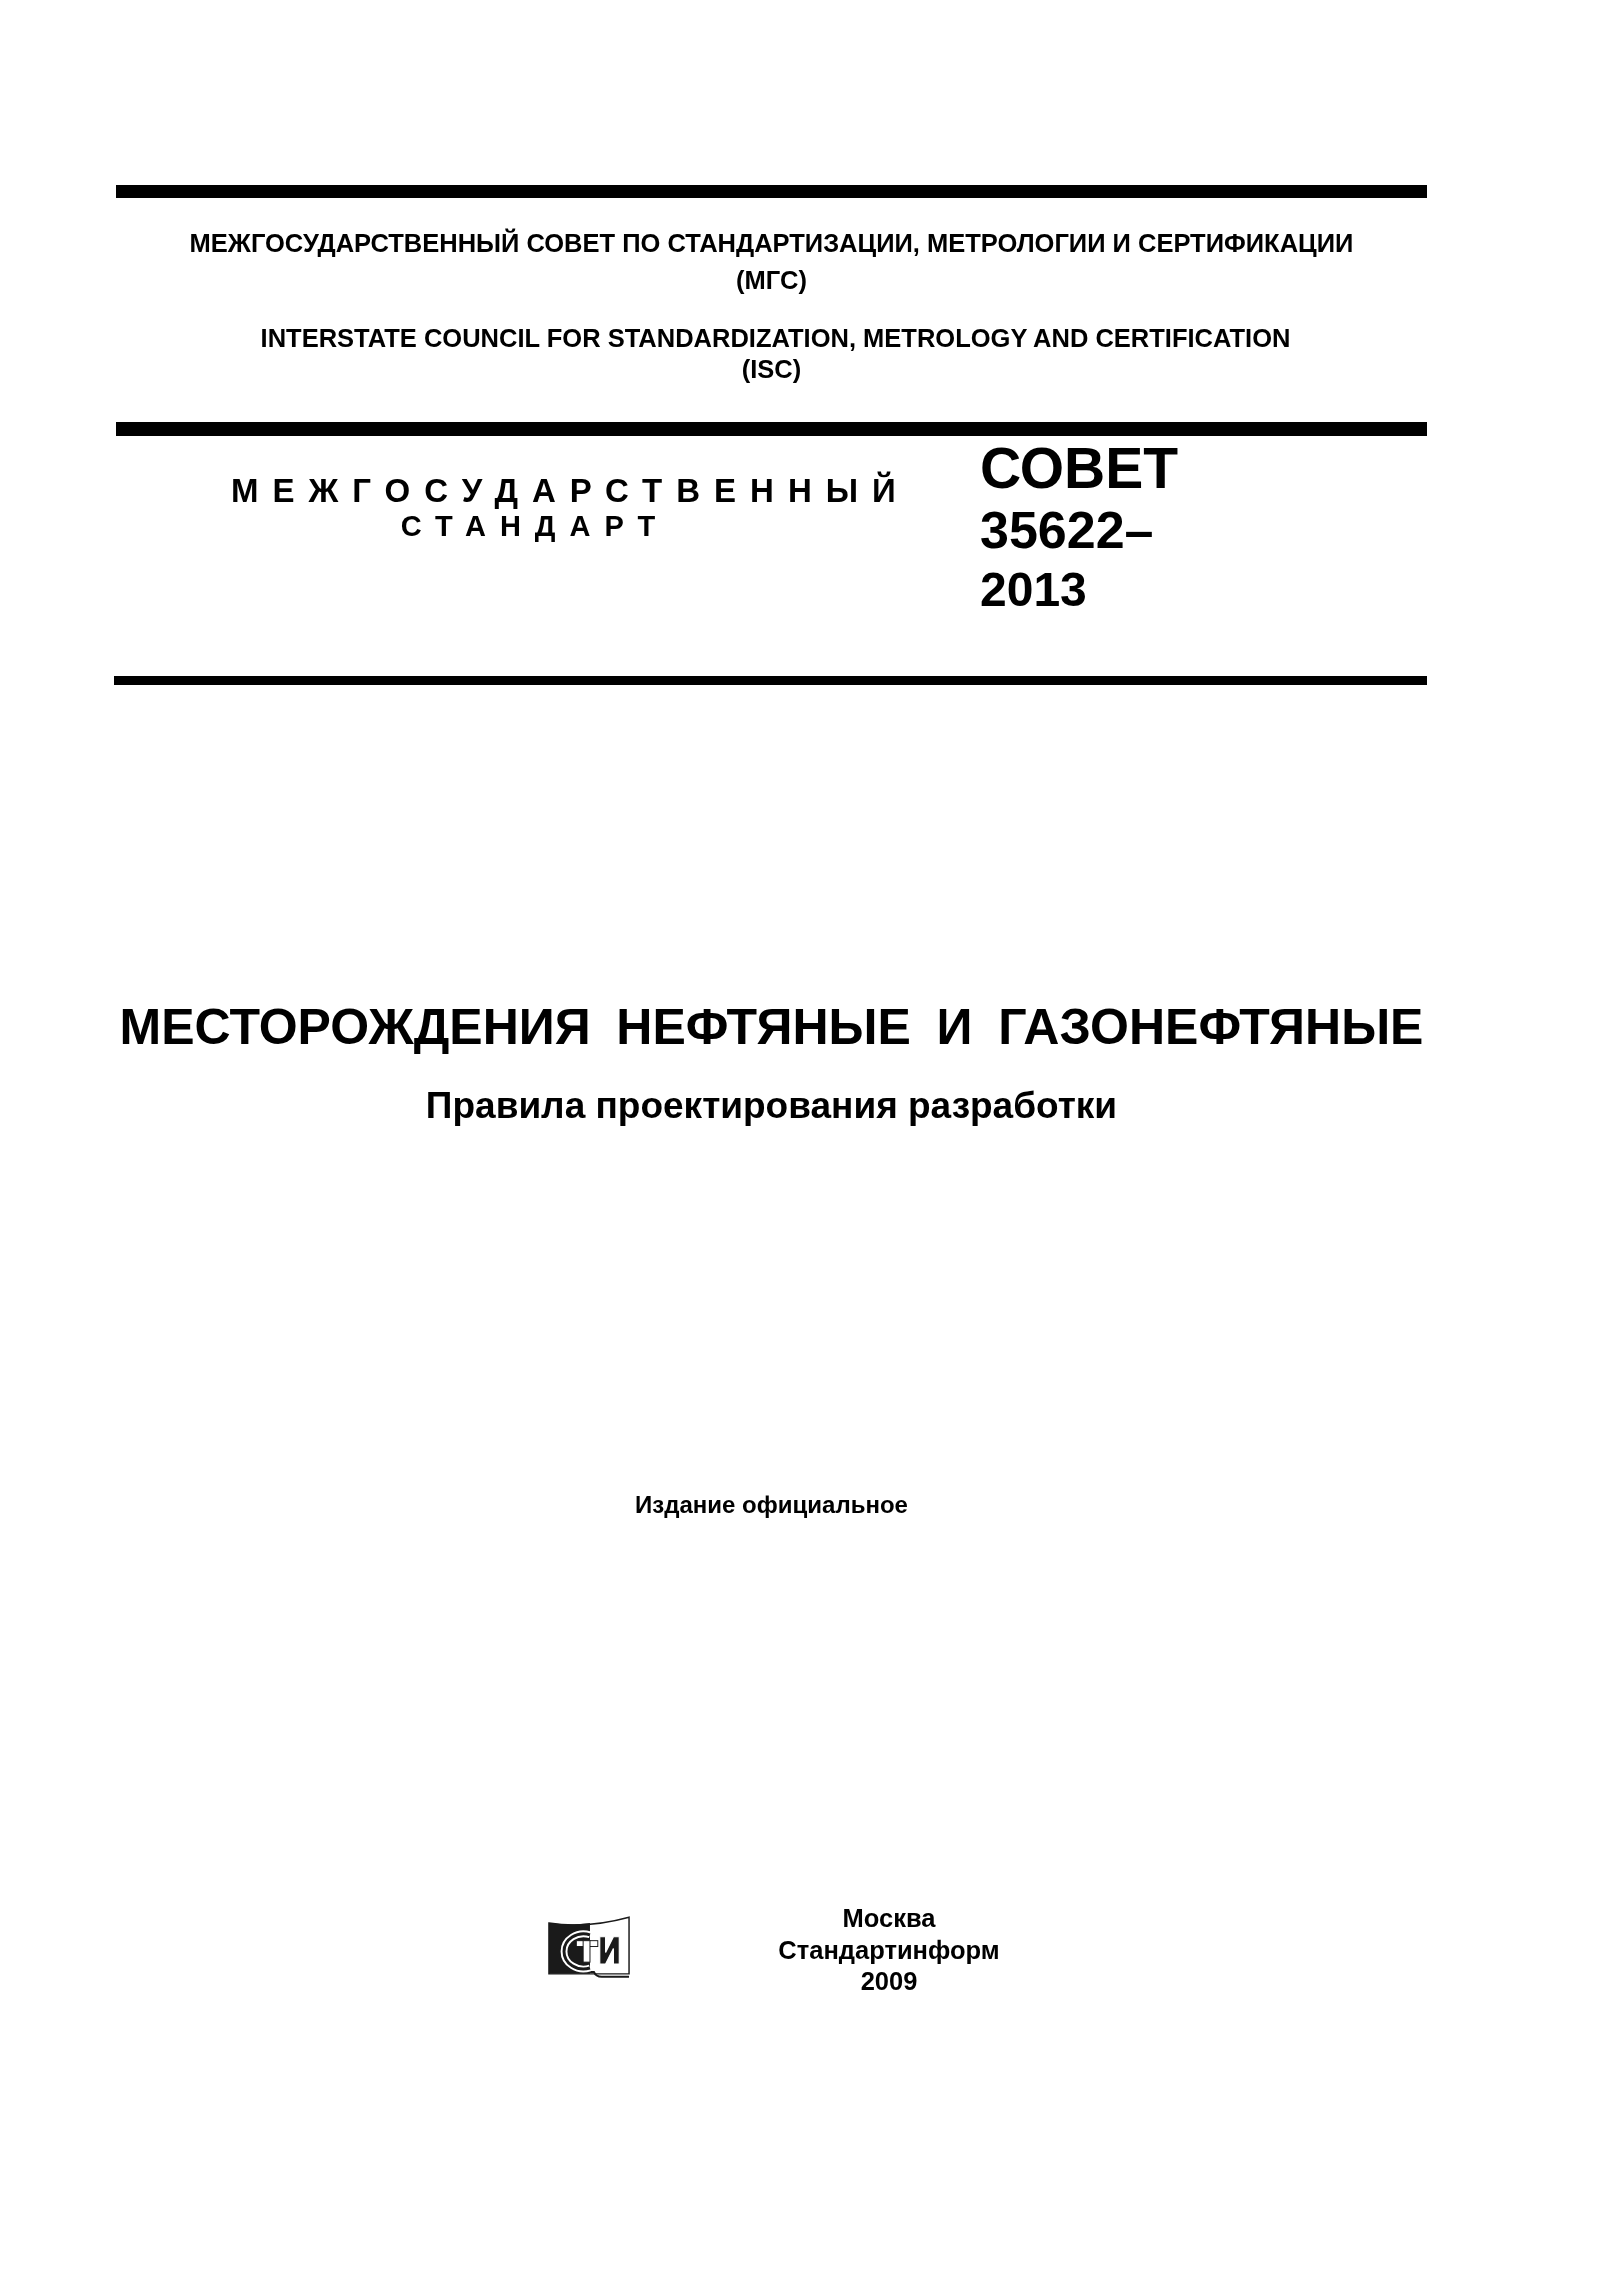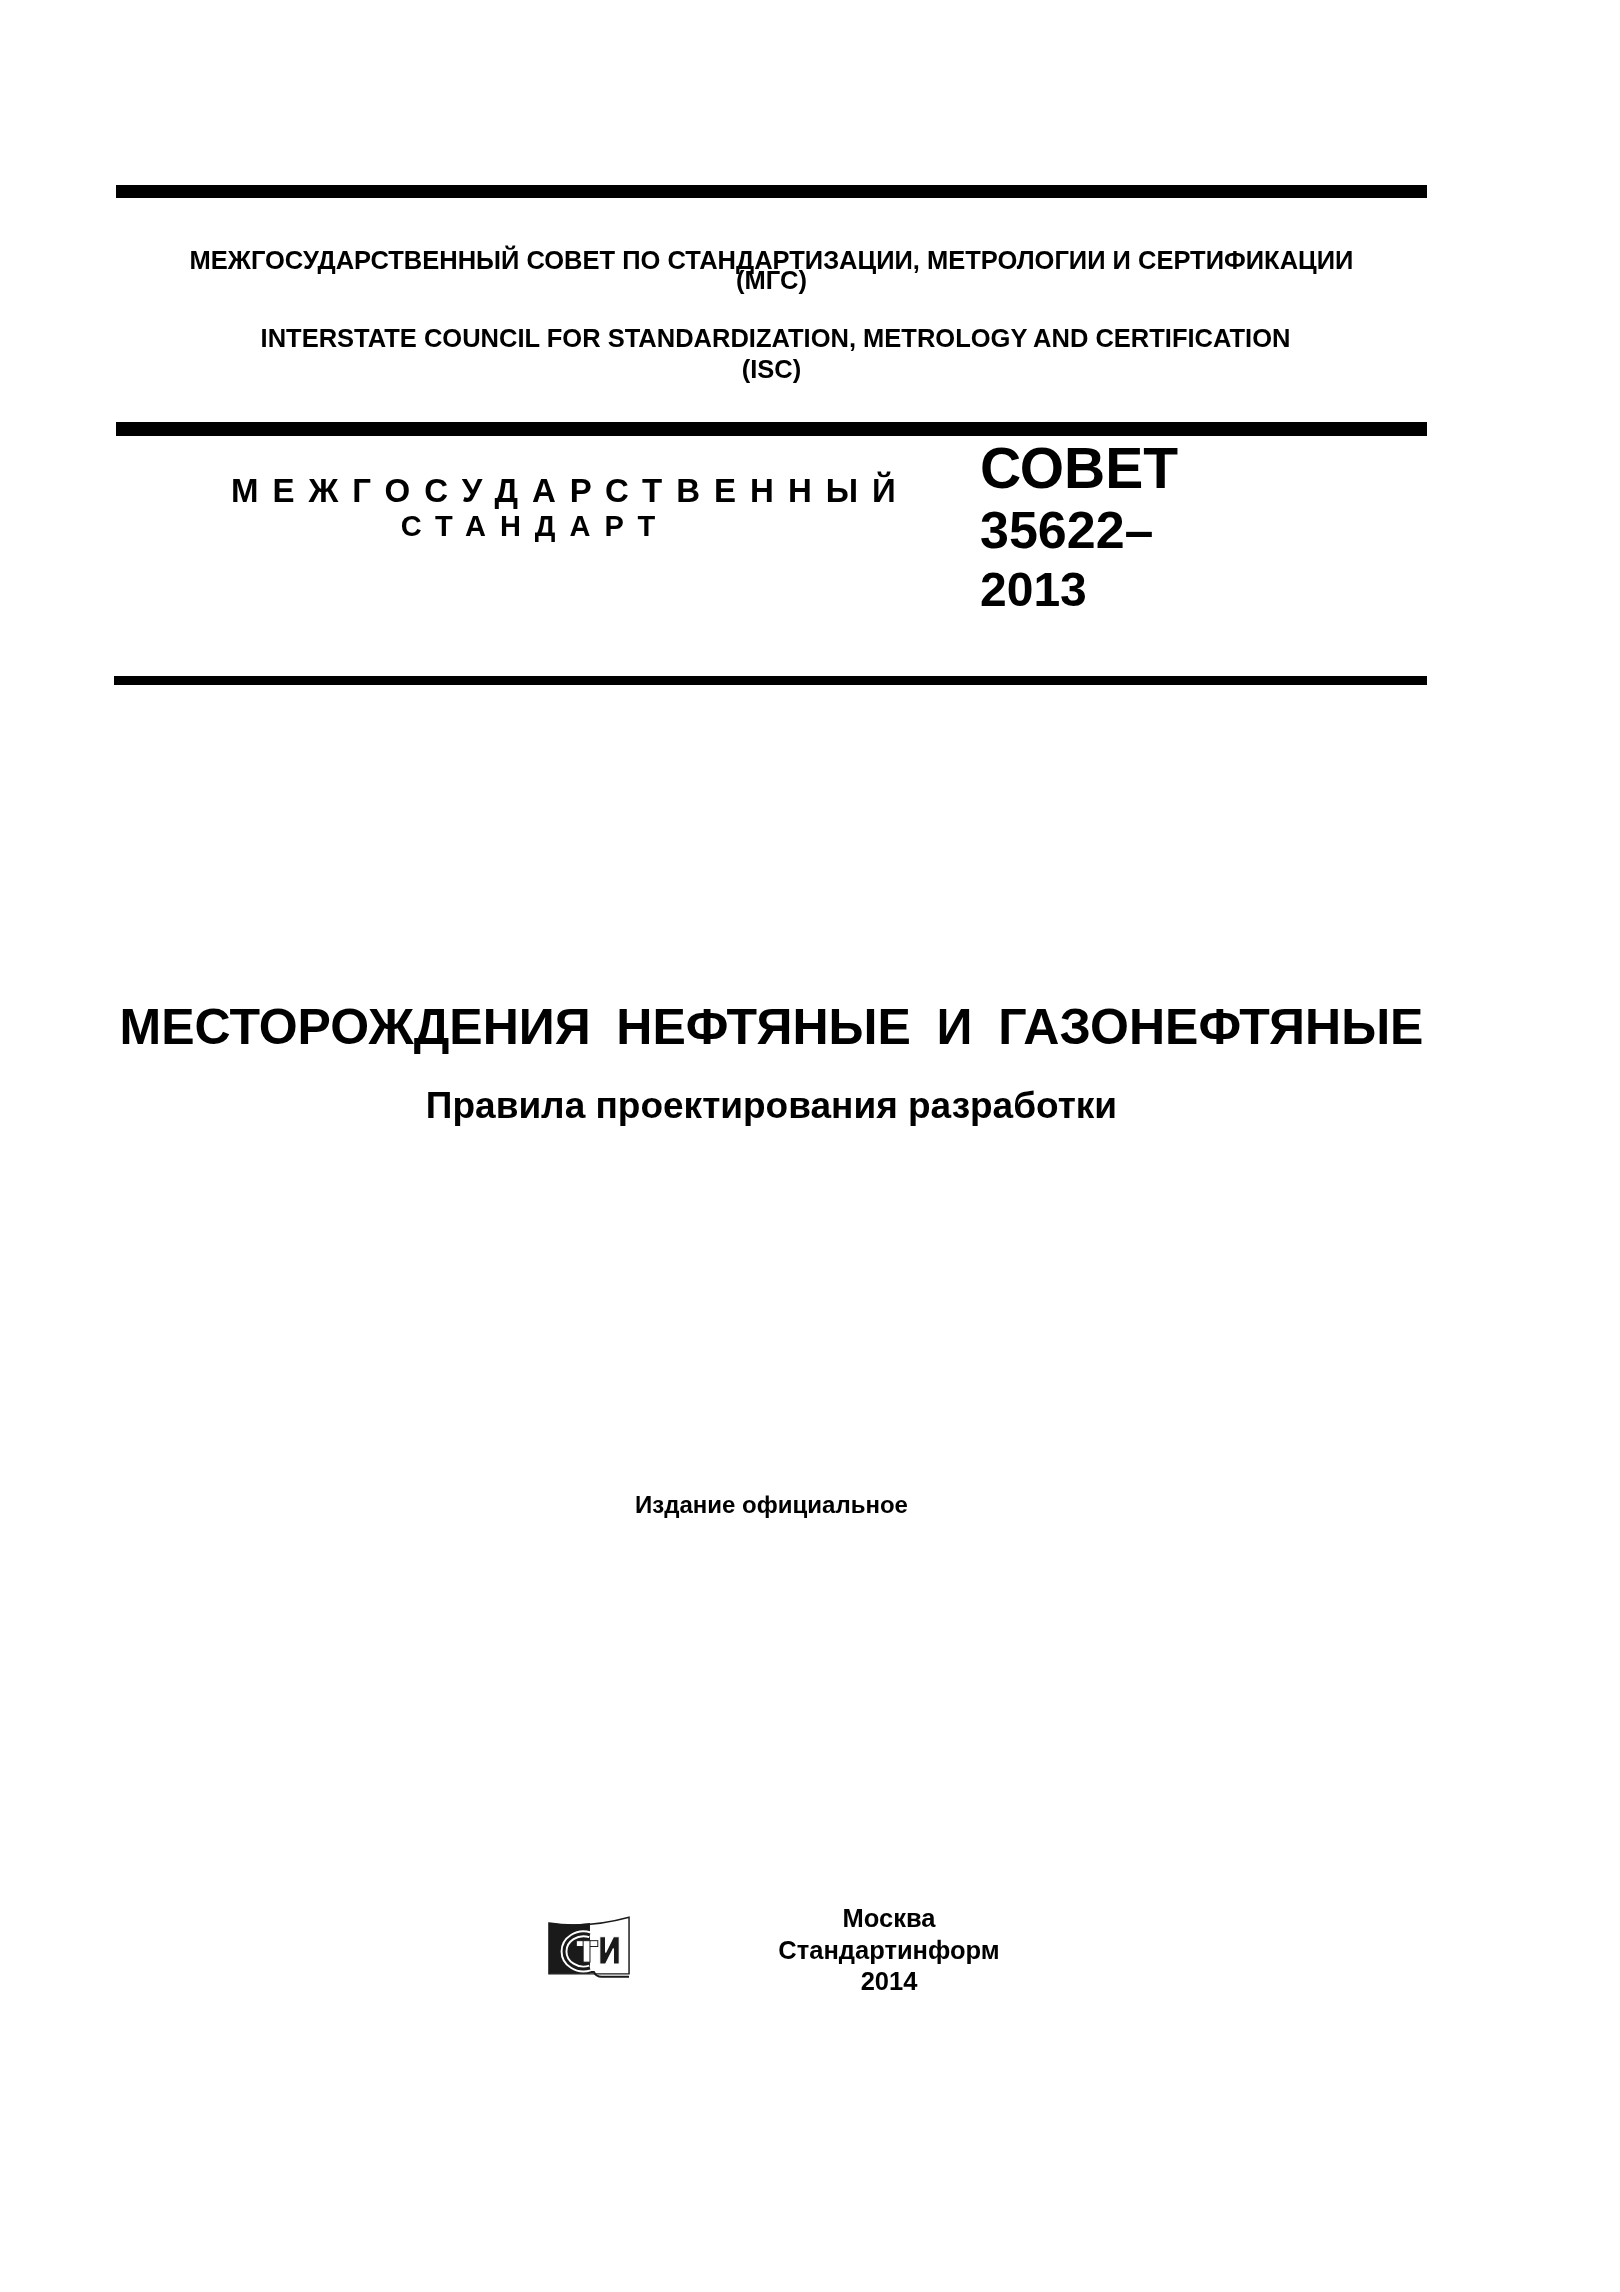--- a/index.html
+++ b/index.html
@@ -5,21 +5,21 @@
   html, body { margin: 0; padding: 0; background: #ffffff; }
   body {
     width: 1620px; height: 2293px; position: relative; overflow: hidden;
     font-family: "Liberation Sans", "DejaVu Sans", sans-serif;
     color: #000000;
   }
   .bar { position: absolute; left: 116px; width: 1311px; background: #000; }
   .abs { position: absolute; white-space: nowrap; font-weight: bold; }
   .center { text-align: center; }
 
-  .council-ru  { left: 116px; width: 1311px; top: 229px; font-size: 25.5px; line-height: 29px; margin-top: 17px; }
+  .council-ru  { left: 116px; width: 1311px; top: 229px; font-size: 25.5px; line-height: 29px; }
   .council-ru-abbr { left: 116px; width: 1311px; top: 266px; font-size: 25.5px; line-height: 29px; }
   .council-en  { left: 120px; width: 1311px; top: 324px; font-size: 25.5px; line-height: 29px; }
   .council-en-abbr { left: 116px; width: 1311px; top: 355px; font-size: 25.5px; line-height: 29px; }
 
   .std-kind-1 { left: 231px; width: 608px; top: 474px; font-size: 33px; line-height: 33px; letter-spacing: 14px; text-align: center; }
   .std-kind-2 { left: 231px; width: 608px; top: 510px; font-size: 29px; line-height: 33px; letter-spacing: 14px; text-align: center; }
 
   .gost-1 { left: 980px; top: 438px; font-size: 57px; line-height: 61px; }
   .gost-2 { left: 980px; top: 503px; font-size: 52px; line-height: 55px; }
   .gost-3 { left: 980px; top: 564px; font-size: 48px; line-height: 51px; }
@@ -75,14 +75,14 @@
 
     <rect x="30" y="26" width="22" height="6" fill="#ffffff" stroke="#1a1a1a" stroke-width="1"></rect>
     <rect x="37" y="26" width="7" height="22" fill="#ffffff" stroke="#1a1a1a" stroke-width="1"></rect>
 
     <path d="M54 22 L60 22 L60 38 L68 22 L74 22 L74 50 L68 50 L68 34 L60 50 L54 50 Z" fill="#1a1a1a" stroke="#ffffff" stroke-width="1.2"></path>
   </svg>
 </div>
 
 <div class="abs center pub pub-1">Москва</div>
 <div class="abs center pub pub-2">Стандартинформ</div>
-<div class="abs center pub pub-3">2014</div>
+<div class="abs center pub pub-3">2009</div>
 
 
 </body></html>

